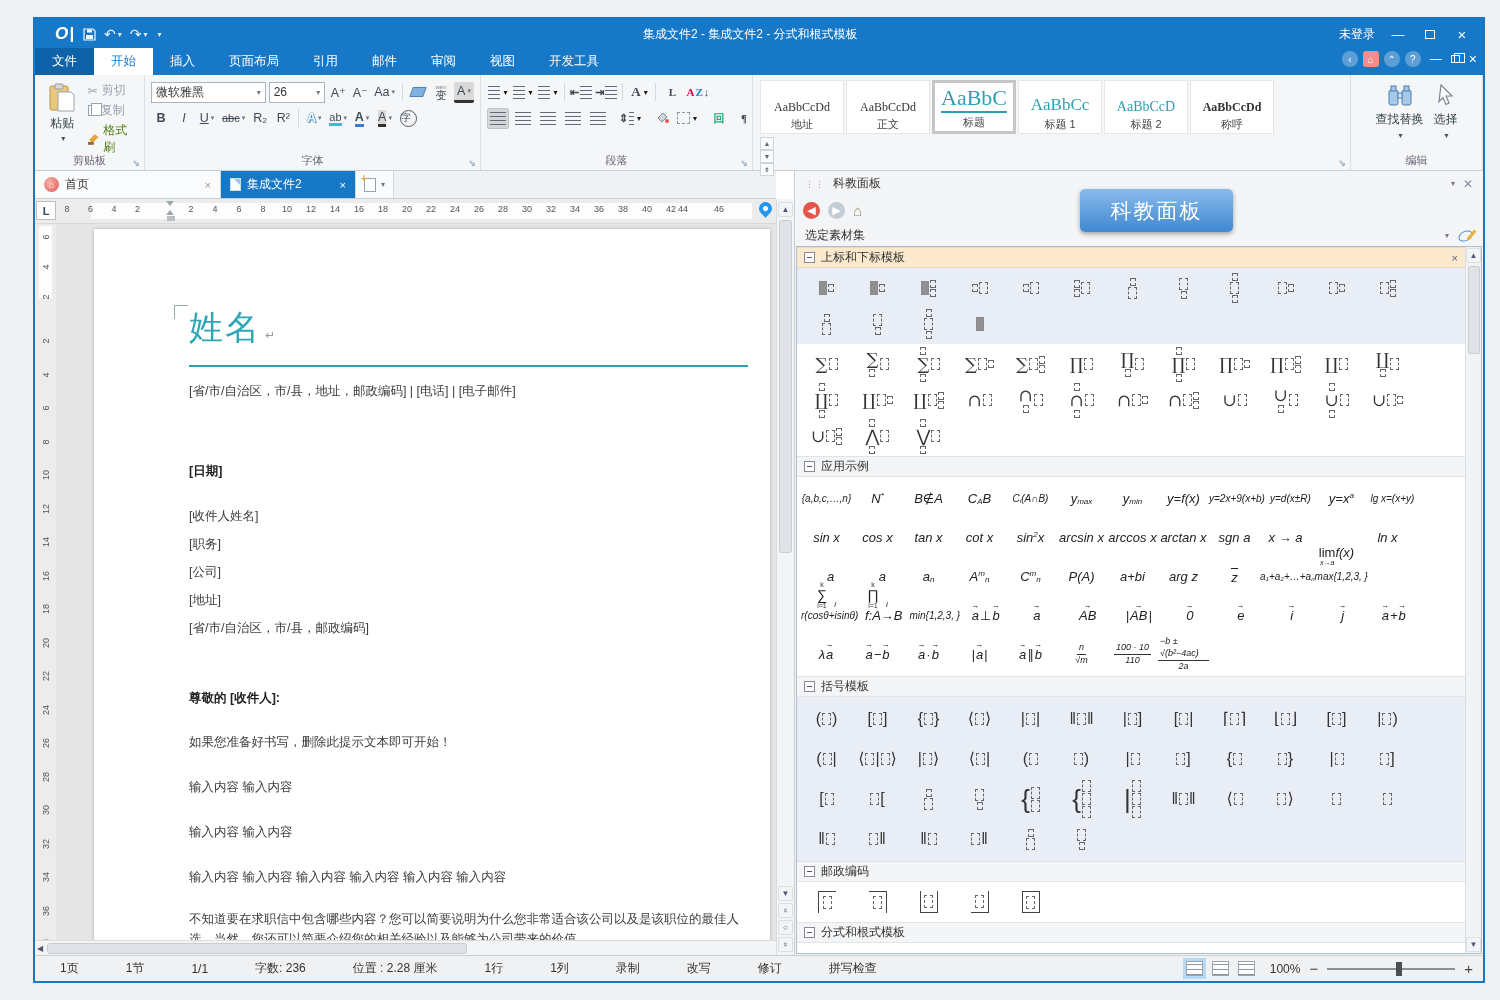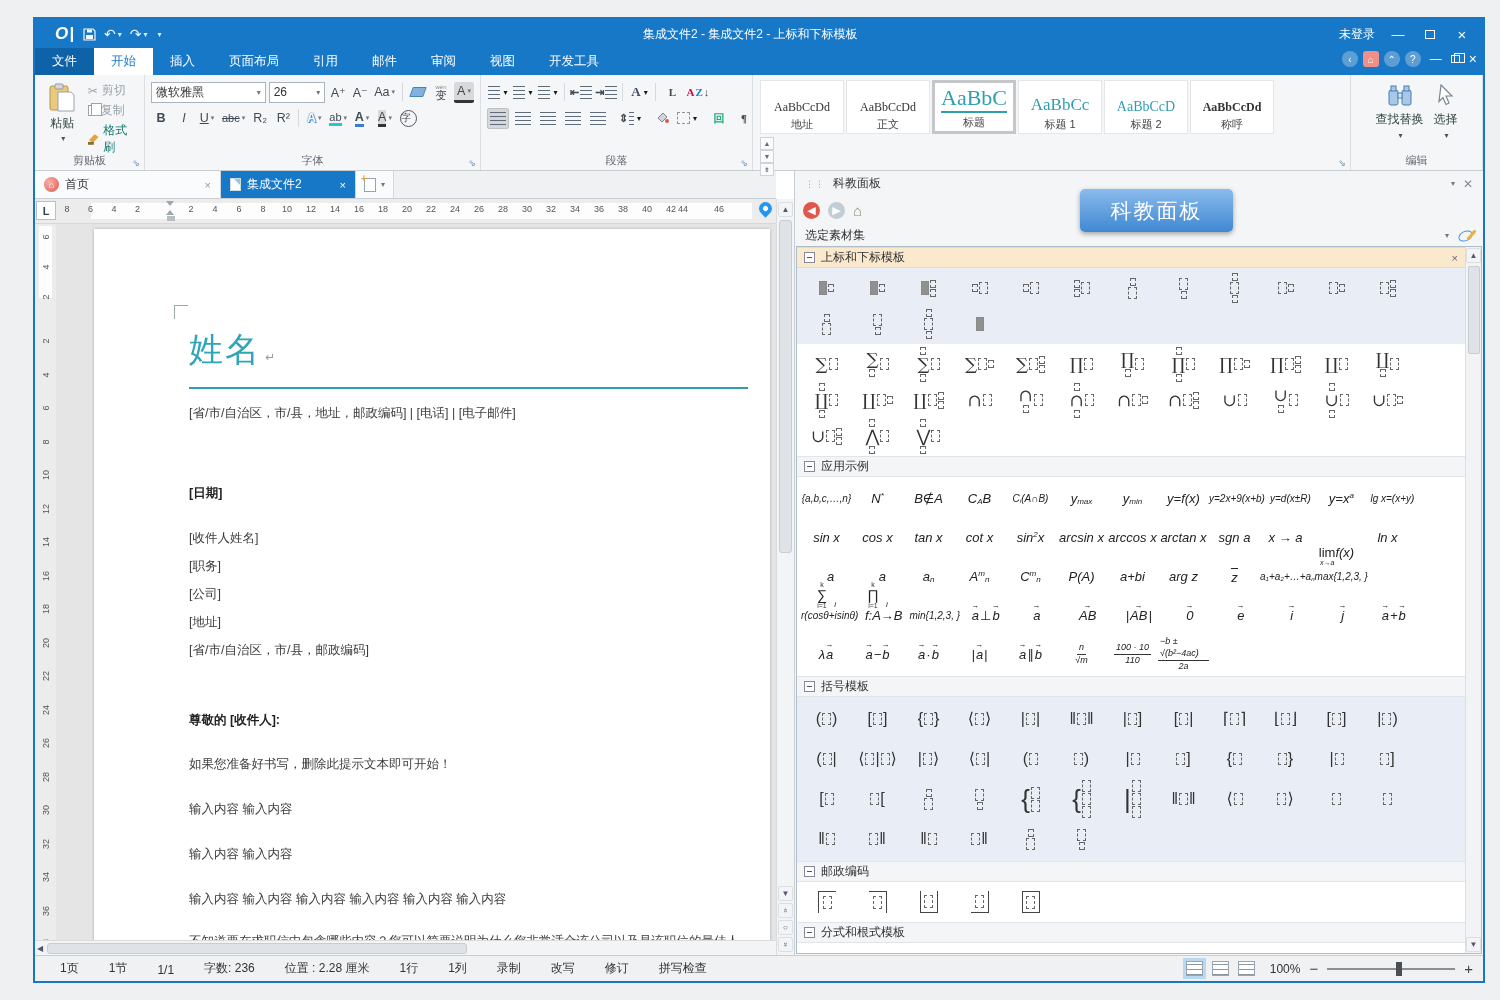--- a/index.html
+++ b/index.html
@@ -28,21 +28,21 @@
   .wbtn2{color:#fff;font-size:12px;margin-left:4px;}
   
   .ribbon{height:96px;background:#f5f6f7;border-bottom:1px solid #c9ced3;display:flex;flex:0 0 auto;}
   .rgroup{position:relative;border-right:1px solid #dcdfe2;display:flex;flex-direction:column;padding:4px 6px 16px 6px;}
   .glabel{position:absolute;bottom:2px;left:0;right:0;text-align:center;font-size:11px;color:#667;}
   .launch{position:absolute;bottom:2px;right:4px;font-size:9px;color:#7a93ad;}
   .g-clip{width:110px;flex-direction:row;gap:4px;}
   .pastebtn{width:44px;display:flex;flex-direction:column;align-items:center;gap:2px;font-size:12px;color:#344;padding-top:4px;}
   .clipcol{display:flex;flex-direction:column;gap:3px;padding-top:3px;}
   .smallcmd{display:flex;align-items:center;gap:4px;font-size:12px;color:#9aa4ae;}
-  .smallcmd.en{color:#0f766e;}
+  .smallcmd.en{color:#4d7c0f;}
   .copyic{width:9px;height:11px;border:1px solid #9aa4ae;position:relative;background:#fff;}
   .copyic::before{content:"";position:absolute;left:2px;top:-3px;width:9px;height:11px;border:1px solid #9aa4ae;background:#fff;}
   .g-font{width:336px;}
   .frow{display:flex;align-items:center;gap:3px;height:26px;}
   .fsel{border:1px solid #aab4bd;background:#fff;height:21px;display:flex;align-items:center;font-size:12px;color:#333;padding:0 4px;justify-content:space-between;}
   .fsel .car{color:#667;}
   .rbtn{min-width:20px;height:21px;display:inline-flex;align-items:center;justify-content:center;font-size:12.5px;color:#3f4a56;border-radius:2px;padding:0 2px;font-family:"Liberation Serif",serif;}
   .rbtn .car{font-size:7px;color:#667;}
   .vsep{width:1px;height:18px;background:#d7dadd;margin:0 2px;}
   .bold{font-weight:bold;}.ital{font-style:italic;}.und{text-decoration:underline;}
@@ -102,21 +102,21 @@
   .pin{position:absolute;right:4px;top:3px;width:13px;height:13px;background:#2196f3;border-radius:50% 50% 50% 0;transform:rotate(-45deg);}
   .pin::after{content:"";position:absolute;left:4px;top:4px;width:5px;height:5px;border-radius:50%;background:#fff;}
   .docwrap{flex:1;display:flex;min-height:0;}
   .vruler{width:21px;background:#ececec;position:relative;flex:0 0 auto;overflow:hidden;}
   .vwhite{position:absolute;left:4px;right:4px;top:2px;height:72px;background:#fdfdfd;}
   .vnum{position:absolute;left:4px;font-size:9px;color:#555;transform:rotate(-90deg);width:14px;text-align:center;}
   
   .canvas{flex:1;background:#e5e5e5;position:relative;overflow:hidden;}
   .page{position:absolute;left:38px;top:5px;width:676px;height:730px;background:#fff;box-shadow:0 0 3px rgba(0,0,0,.25);padding:76px 22px 0 95px;overflow:hidden;}
   .cornermark{position:absolute;left:80px;top:76px;width:14px;height:14px;border-left:1px solid #9aa;border-top:1px solid #9aa;}
-  .doc-title{font-size:34px;color:#2ea6b8;letter-spacing:2px;margin-top:22px;}
+  .doc-title{font-size:34px;color:#2ea6b8;letter-spacing:2px;}
   .ret{font-size:12px;color:#999;margin-left:4px;}
   .titlerule{border-bottom:2px solid #2e9fb3;margin:14px 0 10px 0;}
   .docline,.doc-addr{font-size:12.5px;color:#3c3c3c;line-height:28px;}
   .doc-date{font-size:12.5px;color:#222;font-weight:bold;margin-top:58px;}
   .doclines{margin-top:22px;}
   .doc-salut{font-size:12.5px;color:#222;font-weight:bold;margin-top:48px;}
   .doc-p{font-size:12.5px;color:#3c3c3c;margin-top:25px;line-height:20px;}
   .doc-p.clip2{height:32px;overflow:hidden;margin-top:22px;}
   
   .vscrollcol{width:18px;background:#f3f4f5;border-left:1px solid #d9dcdf;display:flex;flex-direction:column;align-items:center;padding:2px 0;flex:0 0 auto;margin-top:28px;}
@@ -210,21 +210,21 @@
             <rect x="3" y="7" width="7" height="4" fill="#fff"></rect>
             <rect x="4" y="1.5" width="5" height="3" fill="#fff"></rect>
           </svg>
       </span>
       <span class="tbicon">↶<span class="car">▾</span></span>
       <span class="tbicon">↷<span class="car">▾</span></span>
       <span class="tbicon">
           <span class="car">▾</span>
         </span>
     </div>
-    <div class="tb-title">集成文件2 - 集成文件2 - 上标和下标模板</div>
+    <div class="tb-title">集成文件2 - 集成文件2 - 分式和根式模板</div>
     <div class="tb-right">
       <span>未登录</span>
       <span class="wbtn">—</span>
       <span class="wbtn"><span class="maxbox"></span></span>
       <span class="wbtn" style="font-size:15px;">×</span>
     </div>
   </div>
 
   <div class="tabrow">
     <div id="menutabs" style="display:flex;align-items:flex-end;">
@@ -1779,21 +1779,21 @@
           <span class="sbtn">▲</span>
           <span class="pthumb"></span>
           <span class="vspace"></span>
           <span class="sbtn">▼</span>
         </div>
       </div>
     </div>
   </div>
 
   <div class="statusbar">
-    <span id="statusleft" style="display:flex;align-items:flex-end;">
+    <span id="statusleft" style="display:flex;align-items:center;gap:17px;">
         <span class="sitem">1页</span>
         <span class="sitem">1节</span>
         <span class="sitem">1/1</span>
         <span class="sitem">字数: 236</span>
         <span class="sitem">位置 : 2.28 厘米</span>
         <span class="sitem">1行</span>
         <span class="sitem">1列</span>
         <span class="sitem">录制</span>
         <span class="sitem">改写</span>
         <span class="sitem">修订</span>

